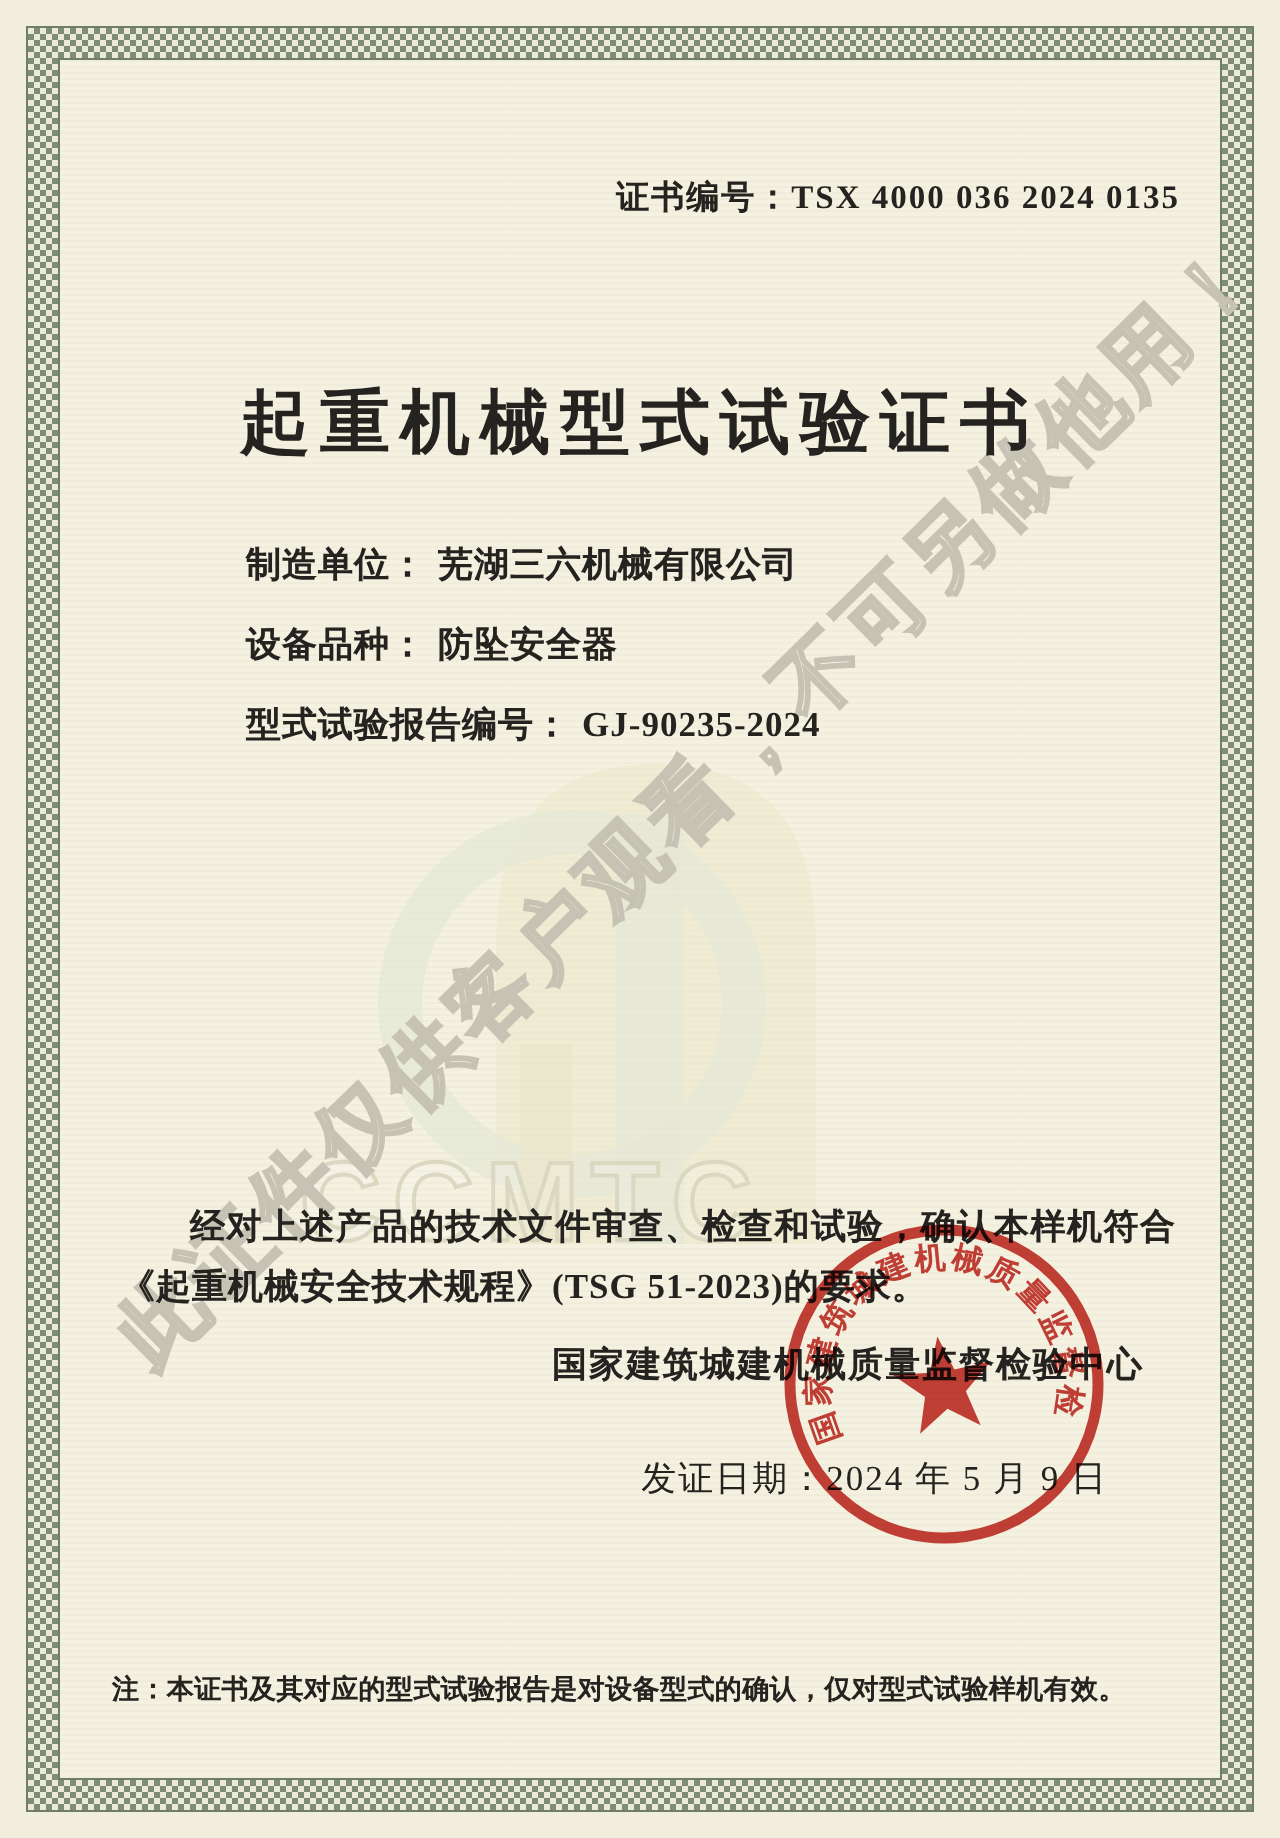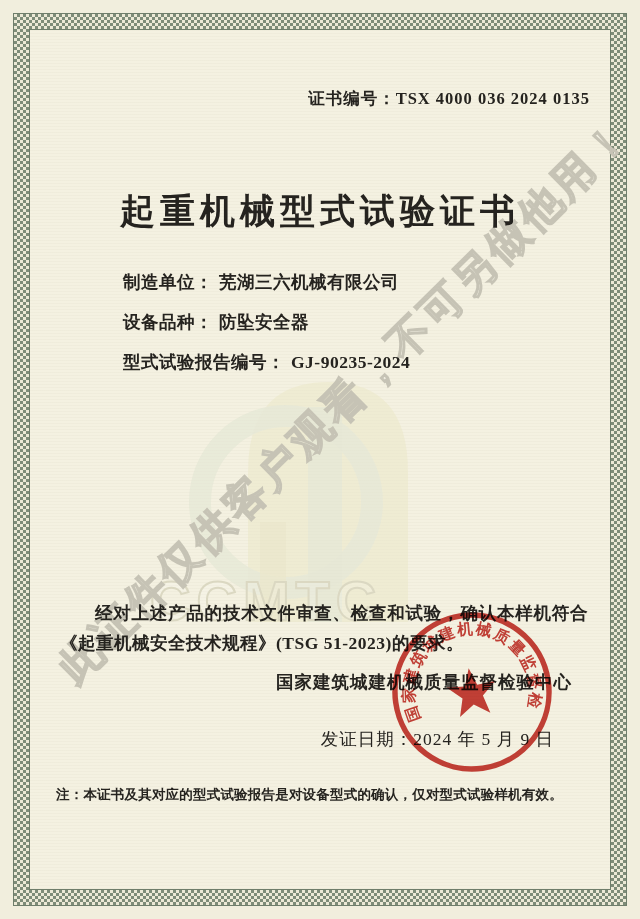--- a/index.html
+++ b/index.html
@@ -65,21 +65,21 @@
   }
   .issuer{
     position:absolute;top:670px;right:68px;
     font-size:17.5px;font-weight:bold;letter-spacing:1px;
   }
   .issue-date{
     position:absolute;top:727px;right:86px;
     font-size:17.5px;font-weight:normal;letter-spacing:1px;
   }
   .note{
-    position:absolute;left:56px;top:786px;width:540px;
+    position:absolute;left:56px;top:836px;width:540px;
     font-size:13.5px;font-weight:bold;letter-spacing:.2px;white-space:nowrap;
   }
   
   .seal{
     position:absolute;left:386px;top:606px;width:172px;height:172px;
     mix-blend-mode:multiply;opacity:.92;
     transform:rotate(-8deg);
     pointer-events:none;
   }
 </style>

